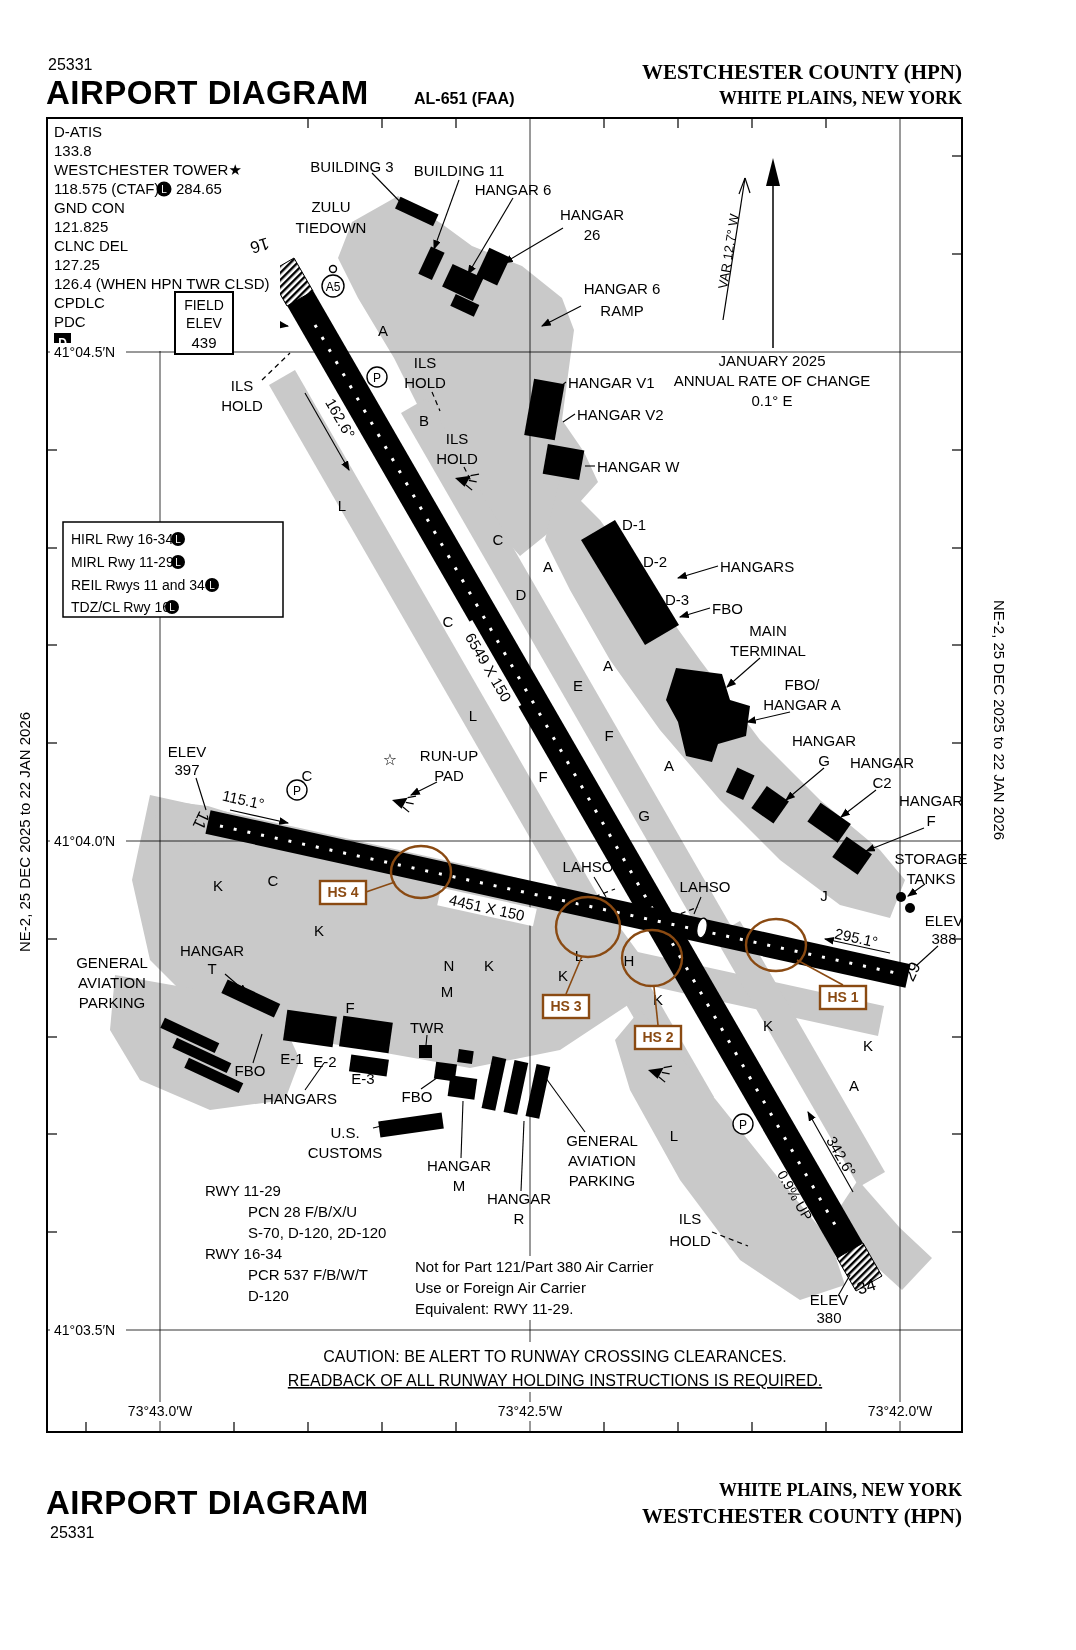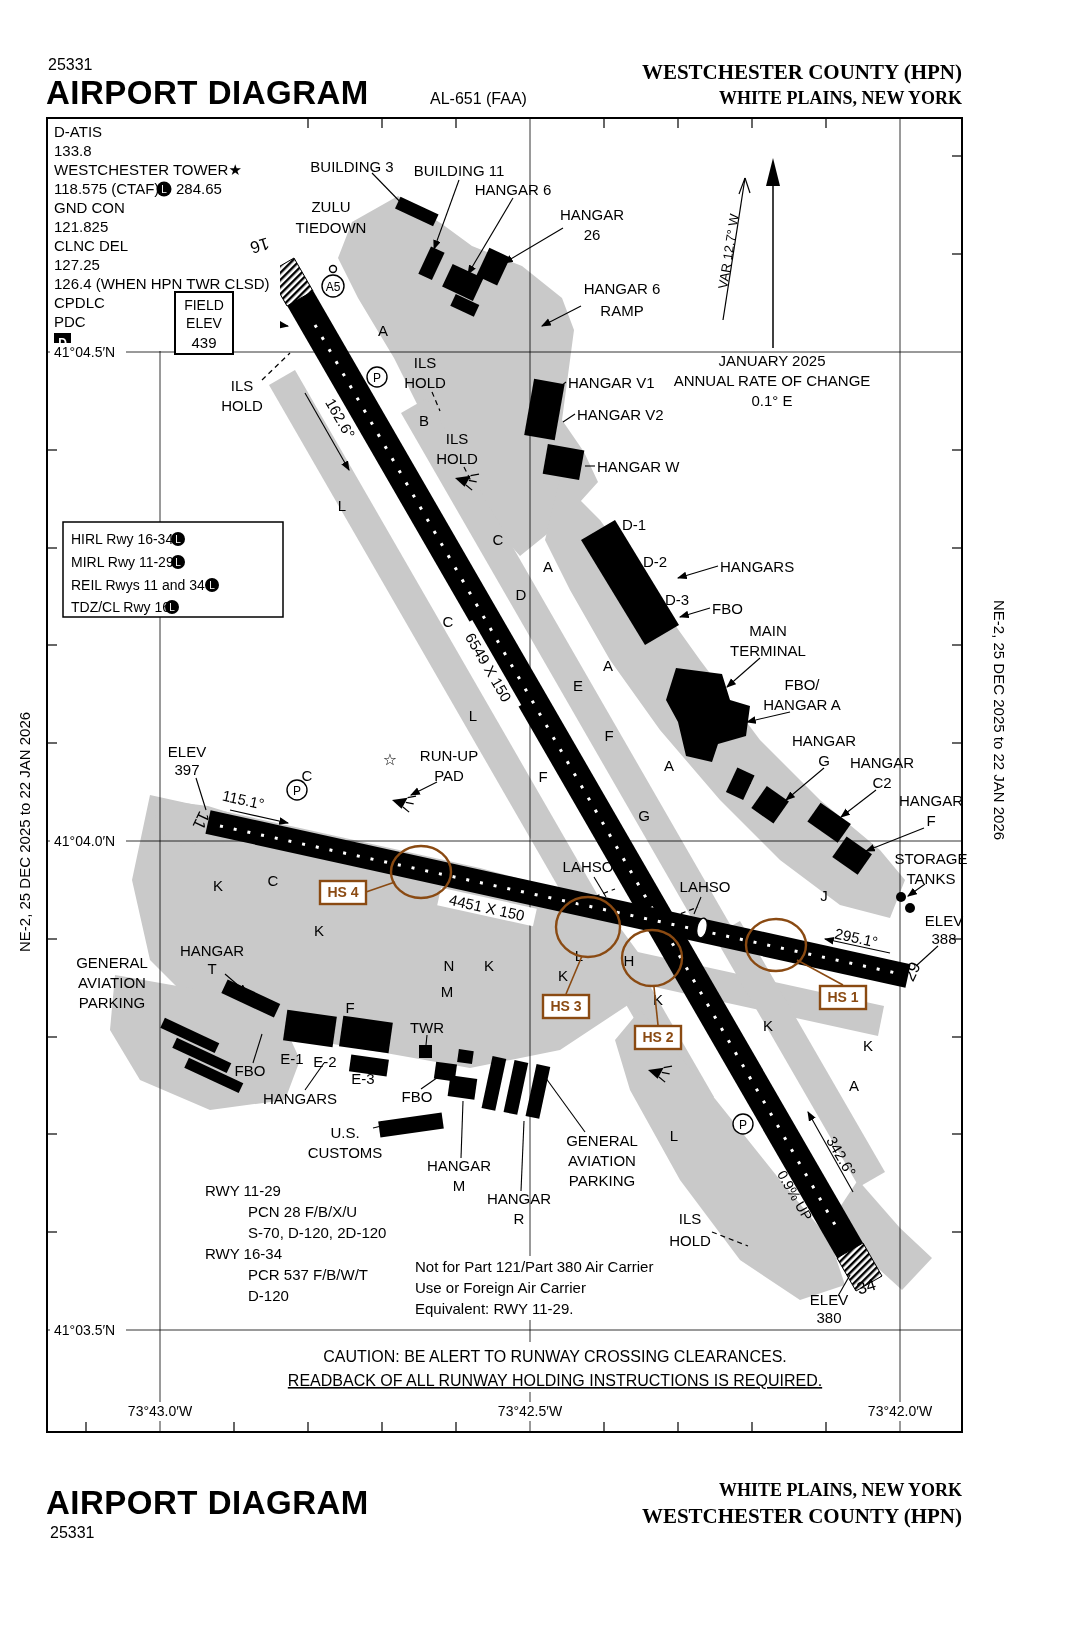--- a/index.html
+++ b/index.html
@@ -1,21 +1,21 @@
 <!DOCTYPE html>
 <html><head>
 <meta charset="utf-8">
 <style>
   html,body{margin:0;padding:0;background:#fff;}
   .page{position:relative;width:1076px;height:1650px;background:#fff;overflow:hidden;
         font-family:"Liberation Sans","DejaVu Sans",sans-serif;color:#000;}
   .abs{position:absolute;white-space:nowrap;}
   .h-code{left:48px;top:56px;font-size:16px;}
   .h-title{left:46px;top:74px;font-size:33px;font-weight:bold;letter-spacing:.5px;}
-  .h-al{left:430px;top:90px;font-size:16px;}
+  .h-al{left:414px;top:90px;font-size:16px;font-weight:bold;}
   .h-airport{right:114px;top:60px;font-family:"Liberation Serif","DejaVu Serif",serif;font-size:21px;font-weight:bold;}
   .h-city{right:114px;top:88px;font-family:"Liberation Serif","DejaVu Serif",serif;font-size:18px;font-weight:bold;}
   .f-title{left:46px;top:1484px;font-size:33px;font-weight:bold;letter-spacing:.5px;}
   .f-code{left:50px;top:1524px;font-size:16px;}
   .f-city{right:114px;top:1480px;font-family:"Liberation Serif","DejaVu Serif",serif;font-size:18px;font-weight:bold;}
   .f-airport{right:114px;top:1504px;font-family:"Liberation Serif","DejaVu Serif",serif;font-size:21px;font-weight:bold;}
   .v-left{left:16px;top:952px;font-size:15px;transform:rotate(-90deg);transform-origin:0 0;}
   .v-right{left:1008px;top:600px;font-size:15px;transform:rotate(90deg);transform-origin:0 0;}
   svg{position:absolute;left:0;top:0;}
   svg text{font-family:"Liberation Sans","DejaVu Sans",sans-serif;font-size:15px;fill:#000;}

